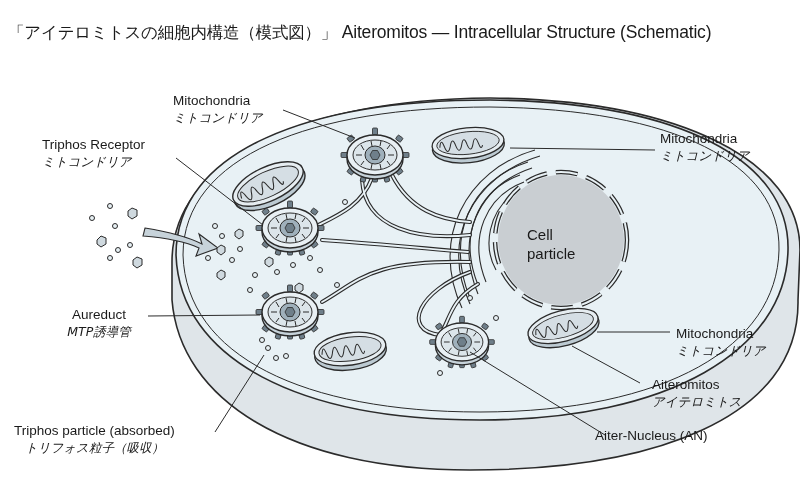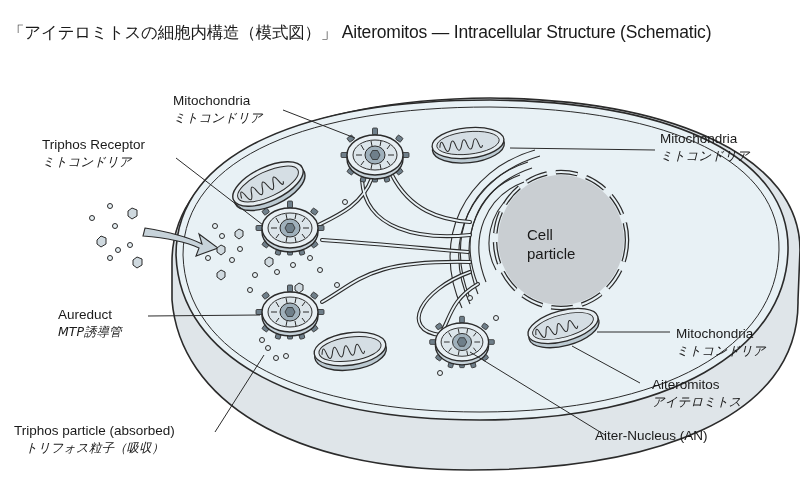--- a/index.html
+++ b/index.html
@@ -4,21 +4,21 @@
 <style>
   html, body { margin:0; padding:0; background:#ffffff; }
   body { width:800px; height:500px; position:relative; overflow:hidden;
          font-family:"Liberation Sans","DejaVu Sans",sans-serif; color:#1a1a1a; }
   .title { position:absolute; left:8px; top:22px; font-size:17.5px; white-space:nowrap; letter-spacing:-0.2px; }
   .title .jp { font-family:"DejaVu Sans",sans-serif; font-size:16.5px; }
   svg.dia { position:absolute; left:0; top:0; }
   .lbl { position:absolute; font-size:13.5px; line-height:17px; white-space:nowrap; }
   .lbl .jp { font-family:"DejaVu Sans",sans-serif; font-size:12.5px; display:block;font-style:italic; }
   .lbl .en { display:block; }
-  .r { text-align:left; }
+  .r { text-align:center; }
   .nuc-label { position:absolute; left:527px; top:225px; width:70px; text-align:left; font-size:15px; line-height:19px; }
 </style>
 </head>
 <body>
 
 <div class="title">
   <span class="jp">「アイテロミトスの細胞内構造（模式図）」</span>
   <span>Aiteromitos — Intracellular Structure (Schematic)</span>
 </div>
 

